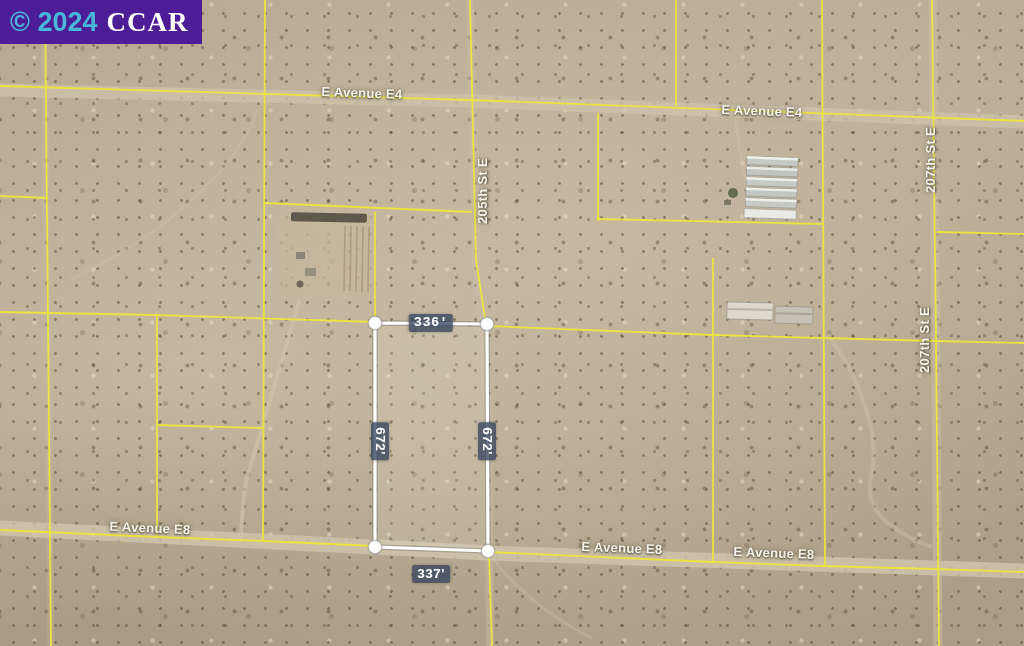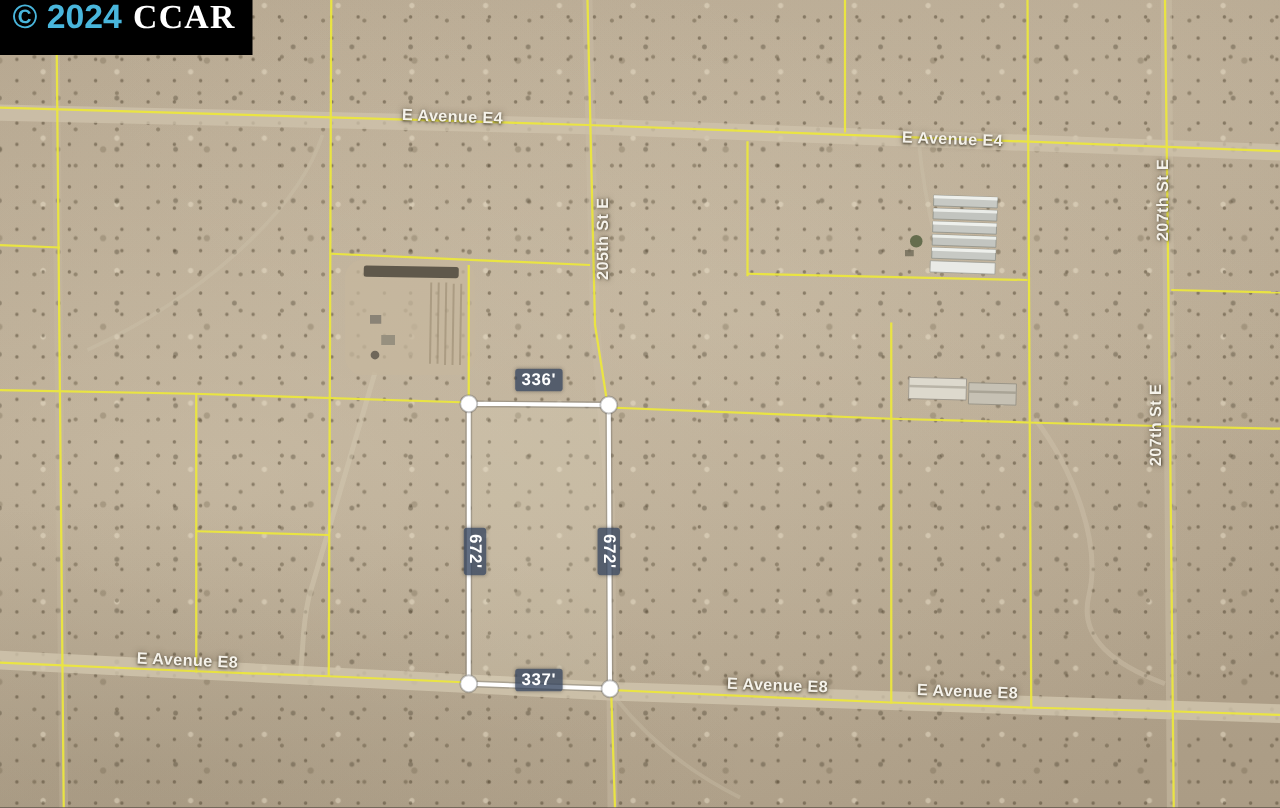--- a/index.html
+++ b/index.html
@@ -34,21 +34,21 @@
     white-space:nowrap; letter-spacing:.3px;
     text-shadow: 0 1px 2px rgba(70,62,45,.95), 0 0 5px rgba(70,62,45,.55);
   }
   .dim-label {
     position:absolute; background:rgba(52,68,94,0.78); color:#ffffff;
     font-size:13.5px; font-weight:700; padding:1px 5px 2px; border-radius:2.5px;
     white-space:nowrap; letter-spacing:.5px; box-shadow:0 0 3px rgba(0,0,0,.25);
   }
   .watermark {
     position:absolute; left:0; top:0; height:44px; padding:0 14px 0 10px;
-    background:#000000; display:flex; align-items:flex-start; gap:9px;
+    background:#4c1d95; display:flex; align-items:center; gap:9px;
     font-weight:800; font-size:27px; line-height:1;
   }
   .wm-year { color:#49b6dc; }
   .wm-org  { color:#ffffff; letter-spacing:1px;font-family:Liberation Serif, serif; }
 </style>
 </head>
 <body>
 
 <div class="stage">
 
@@ -150,22 +150,22 @@
 
   <div class="street-label" style="left:362px; top:93px; transform:translate(-50%,-50%) rotate(2deg);">E Avenue E4</div>
   <div class="street-label" style="left:762px; top:111px; transform:translate(-50%,-50%) rotate(2deg);">E Avenue E4</div>
   <div class="street-label" style="left:482px; top:191px; transform:translate(-50%,-50%) rotate(-90deg);">205th St E</div>
   <div class="street-label" style="left:930px; top:160px; transform:translate(-50%,-50%) rotate(-90deg);">207th St E</div>
   <div class="street-label" style="left:924px; top:340px; transform:translate(-50%,-50%) rotate(-90deg);">207th St E</div>
   <div class="street-label" style="left:150px; top:528px; transform:translate(-50%,-50%) rotate(2.5deg);">E Avenue E8</div>
   <div class="street-label" style="left:622px; top:548px; transform:translate(-50%,-50%) rotate(2deg);">E Avenue E8</div>
   <div class="street-label" style="left:774px; top:553px; transform:translate(-50%,-50%) rotate(2deg);">E Avenue E8</div>
 
-  <div class="dim-label" style="left:431px; top:304px; transform:translate(-50%,-50%);">336'</div>
-  <div class="dim-label" style="left:431px; top:544px; transform:translate(-50%,-50%);">337'</div>
+  <div class="dim-label" style="left:431px; top:323px; transform:translate(-50%,-50%);font-family:Liberation Mono, monospace;">336'</div>
+  <div class="dim-label" style="left:431px; top:574px; transform:translate(-50%,-50%);">337'</div>
   <div class="dim-label" style="left:380px; top:441px; transform:translate(-50%,-50%) rotate(90deg);">672'</div>
   <div class="dim-label" style="left:487px; top:441px; transform:translate(-50%,-50%) rotate(90deg);">672'</div>
 
   <div class="watermark">
     <span class="wm-year">© 2024</span>
     <span class="wm-org">CCAR</span>
   </div>
 
 </div>
 

